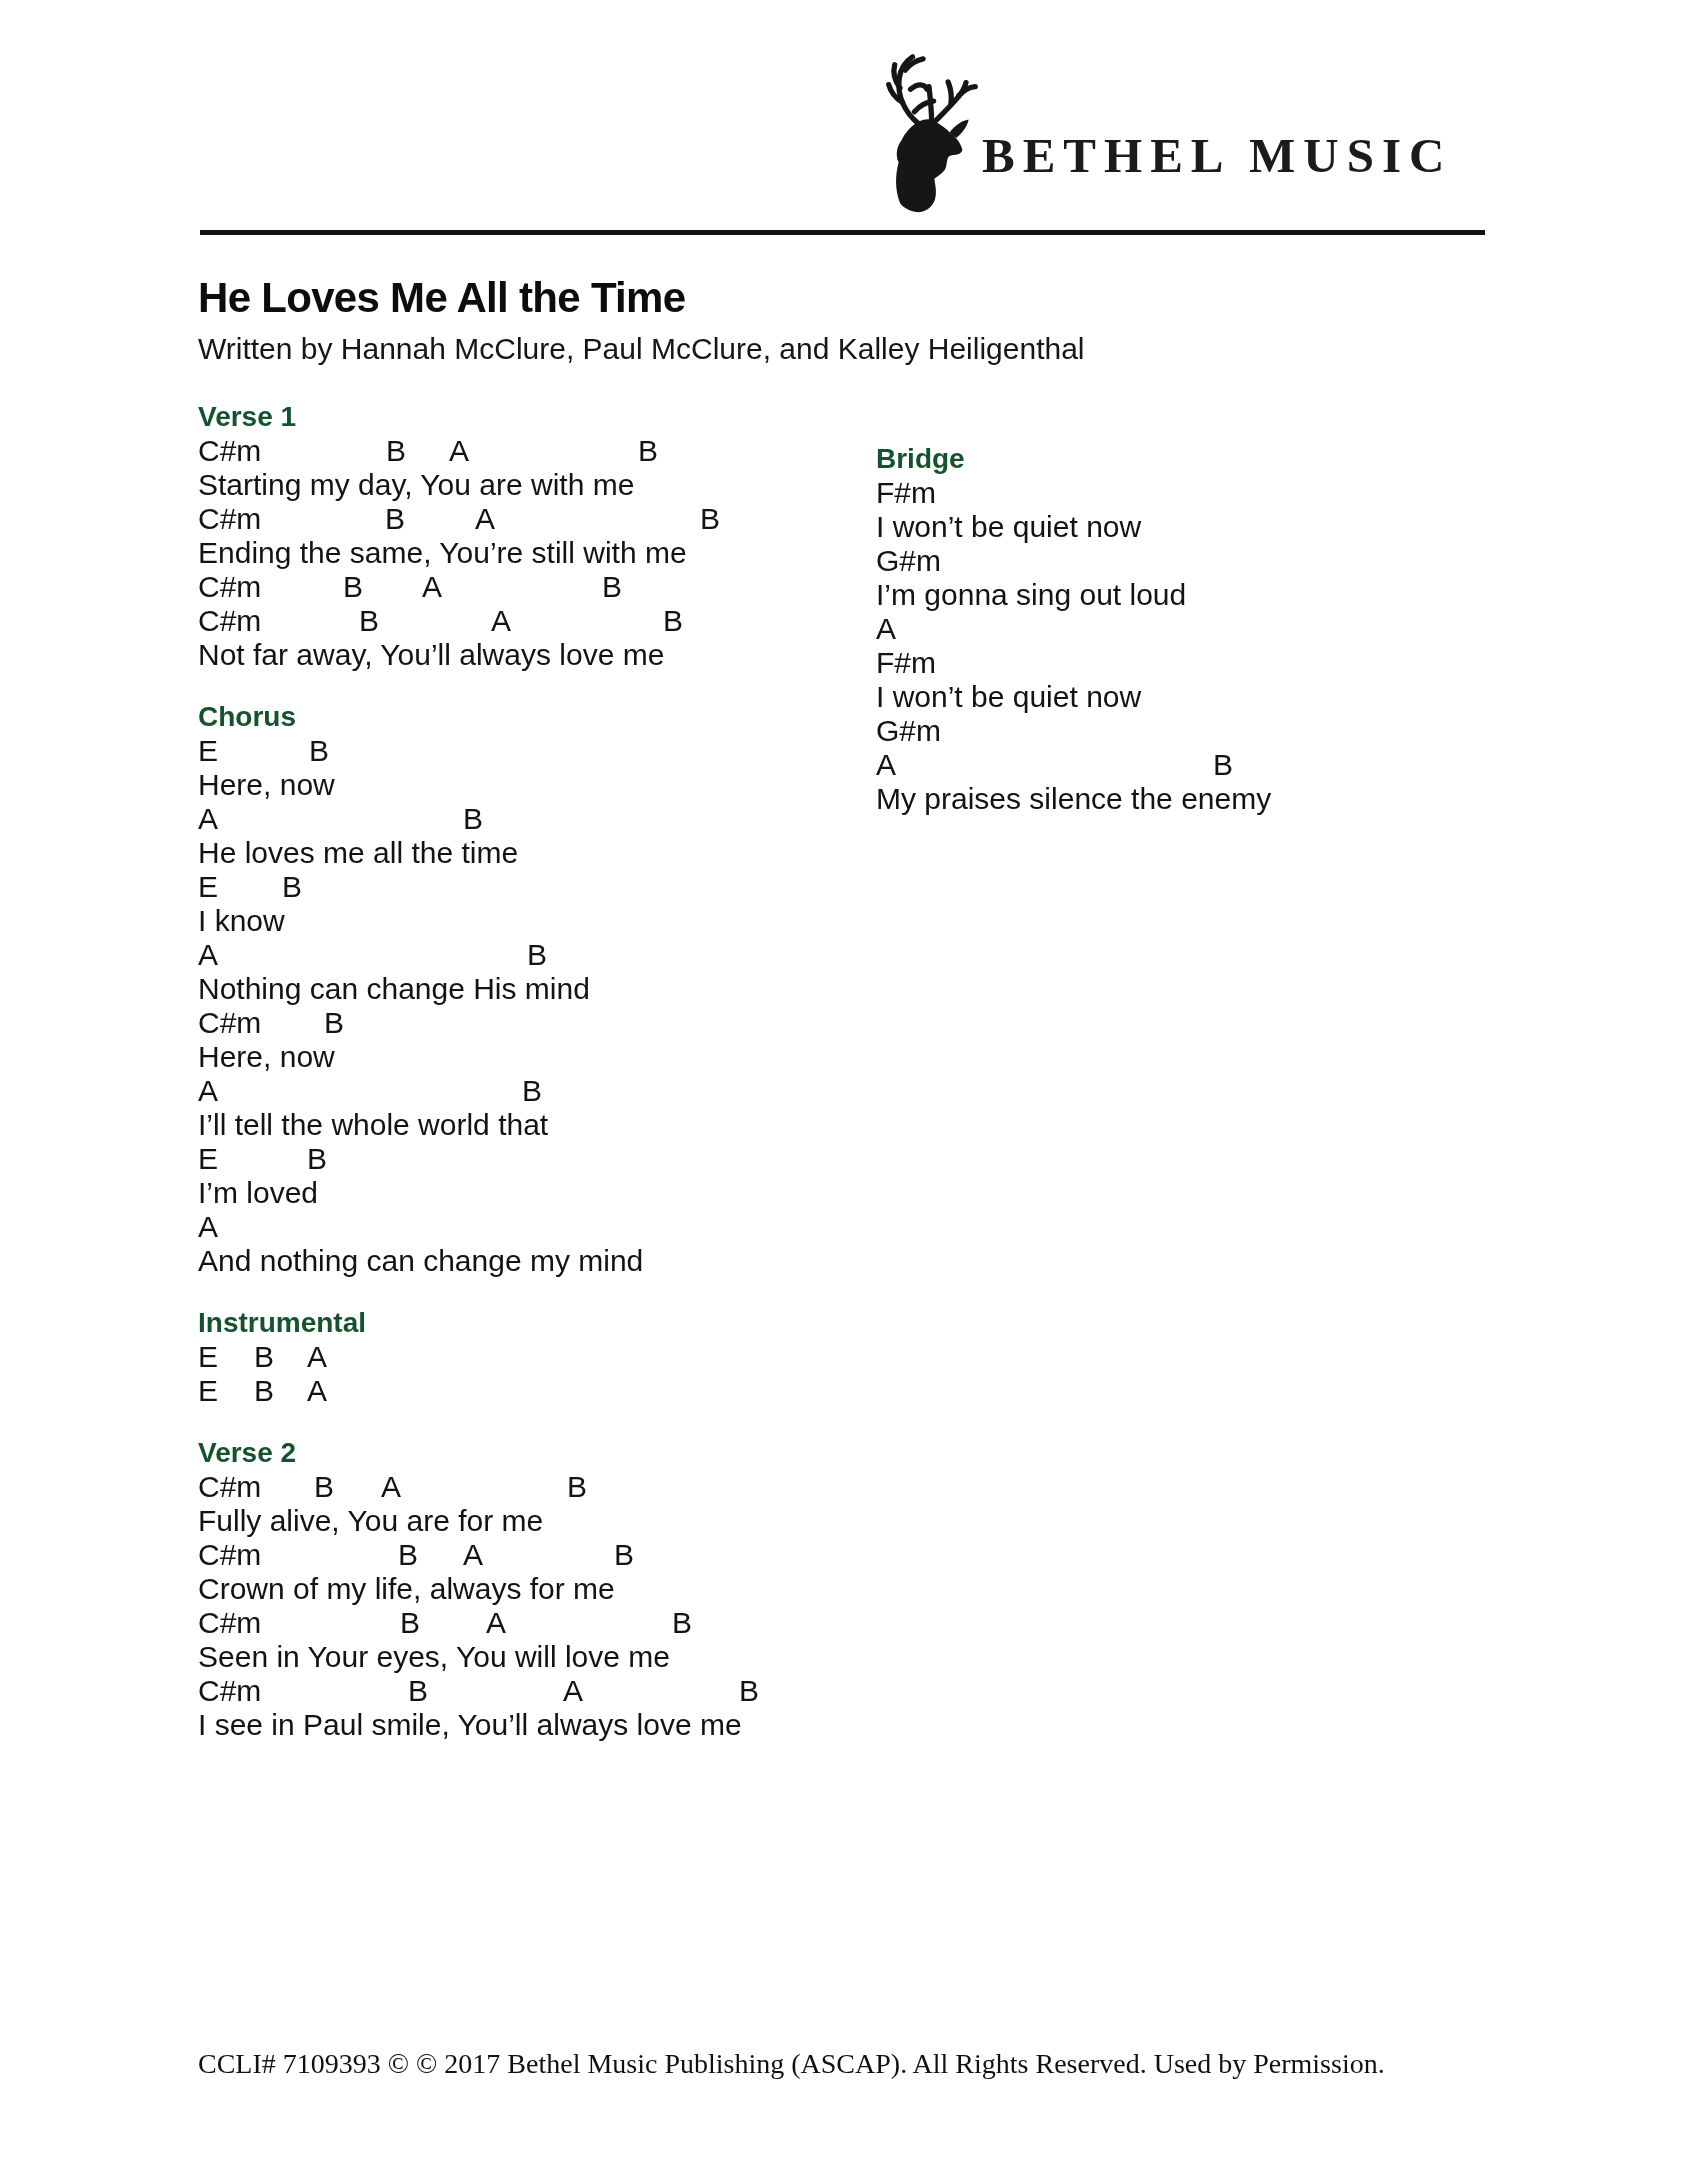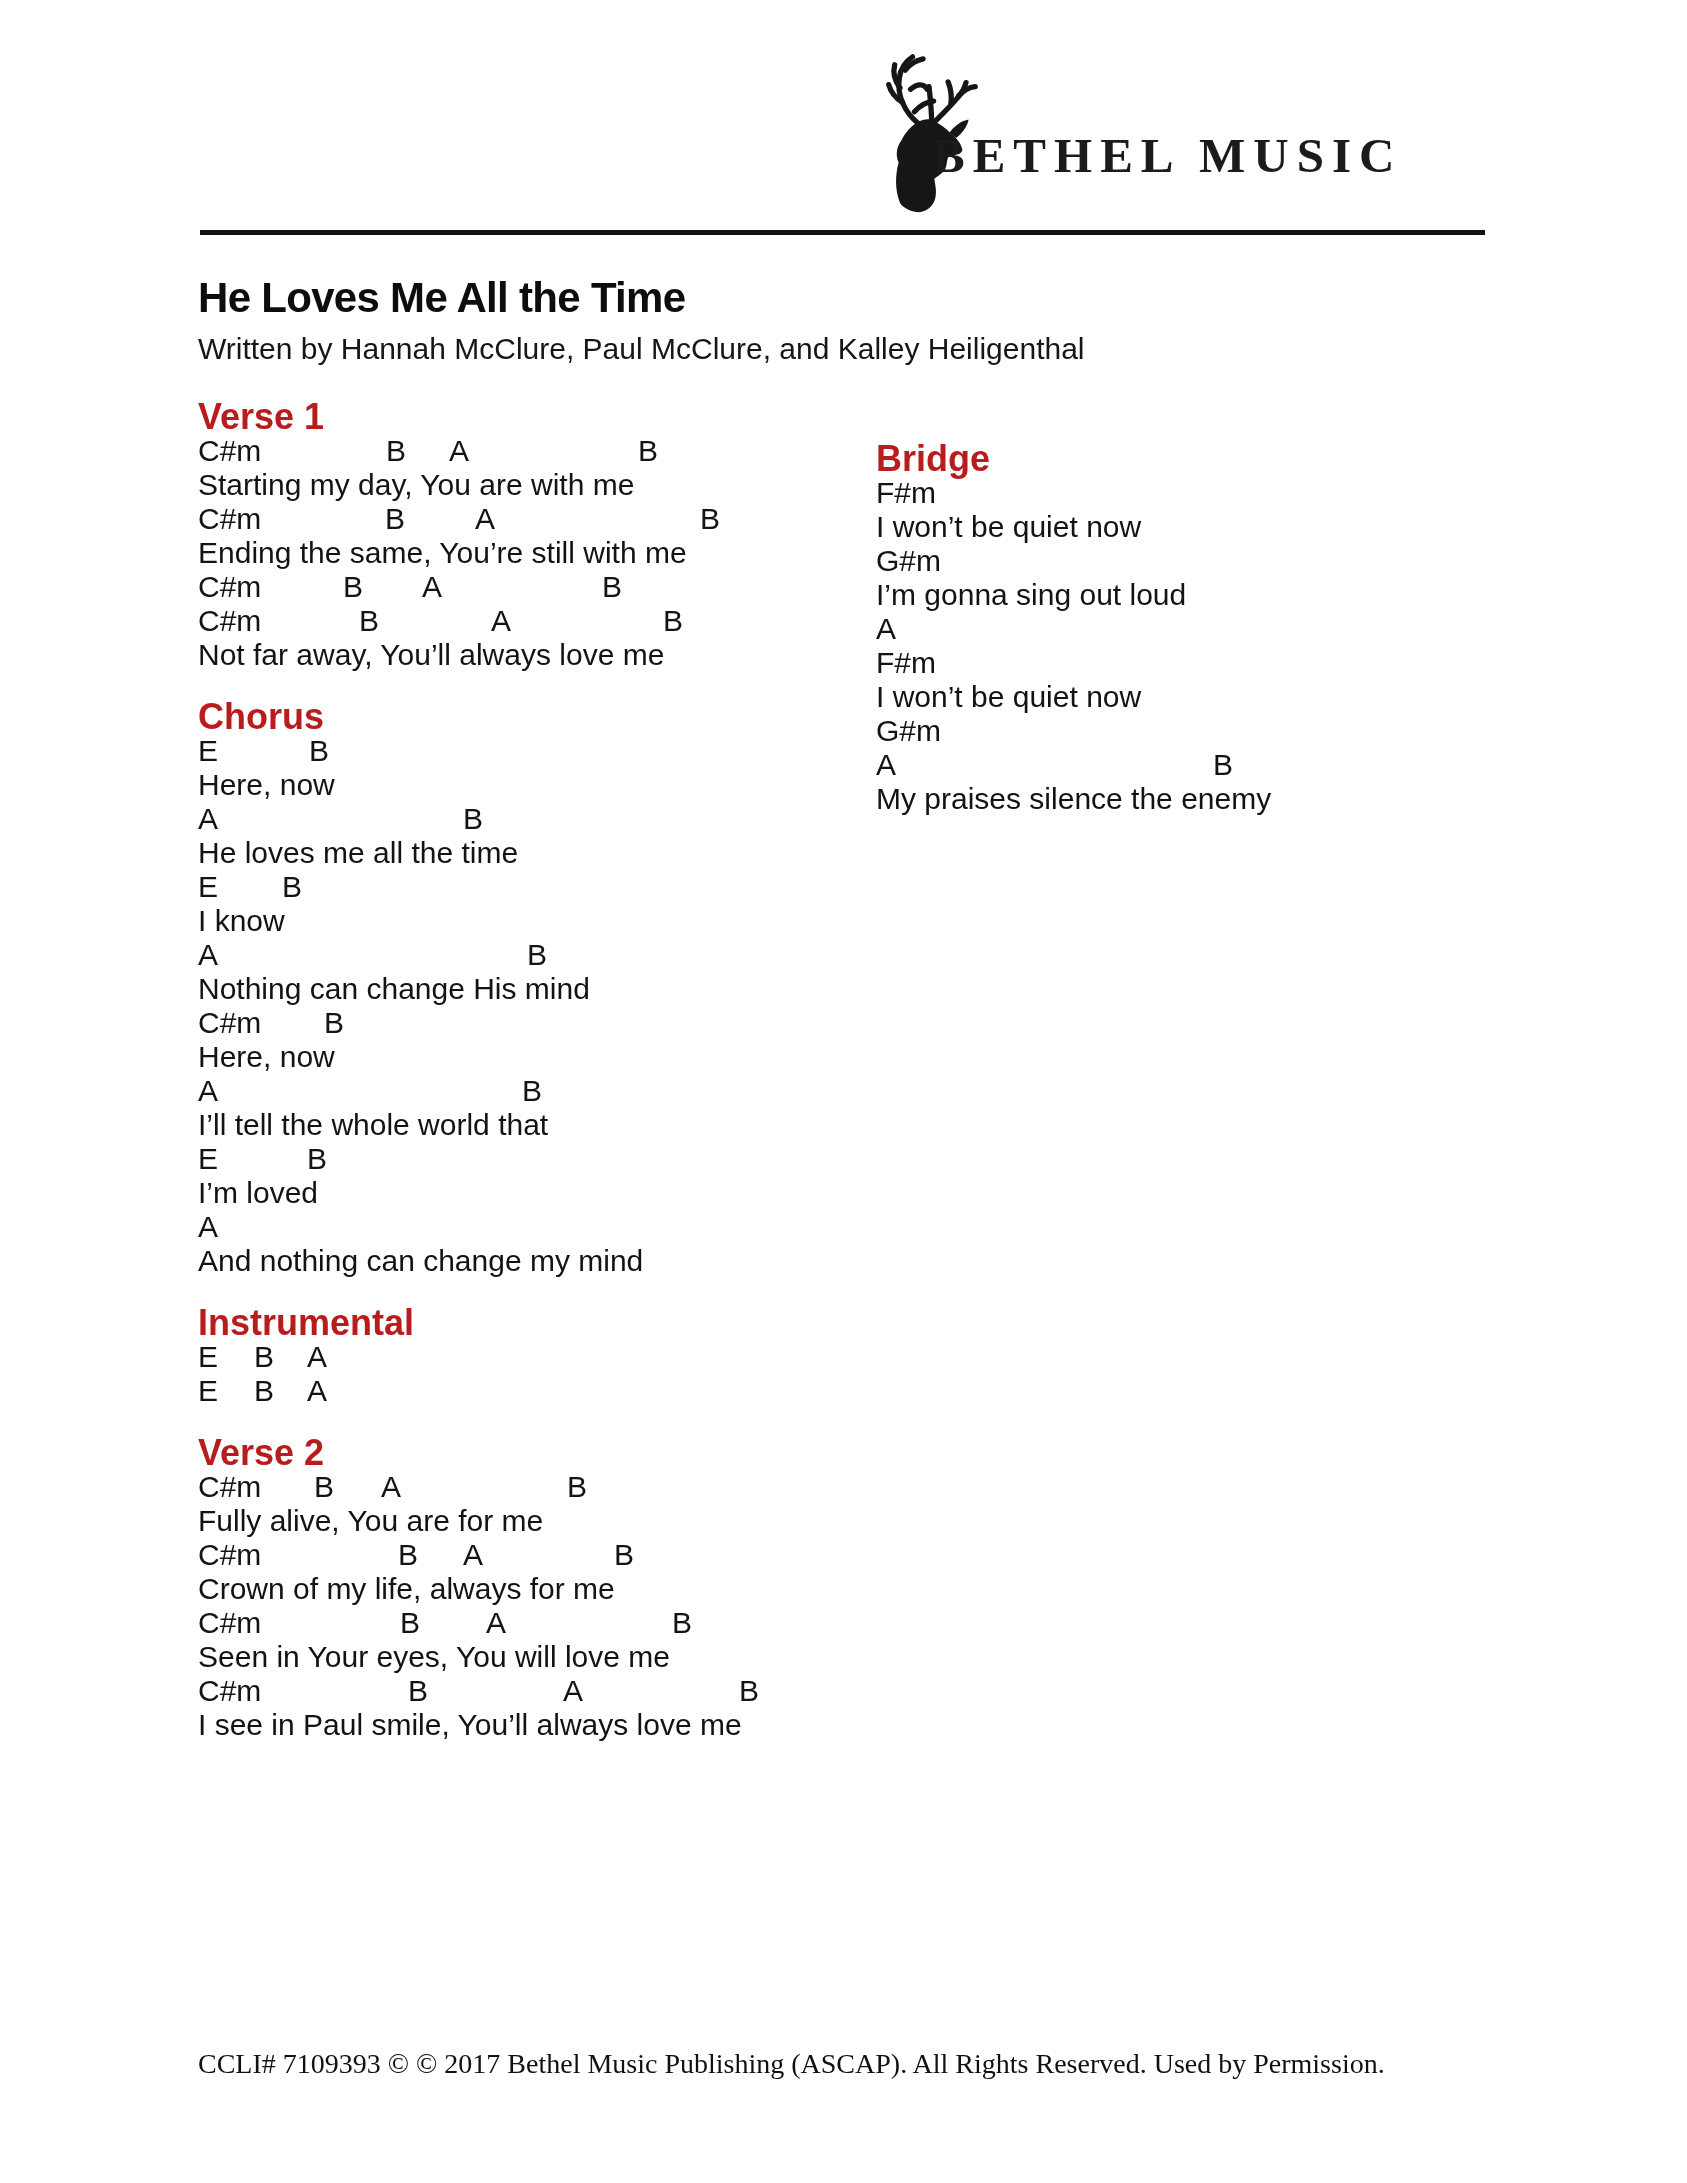--- a/index.html
+++ b/index.html
@@ -4,38 +4,38 @@
 <style>
   html,body{margin:0;padding:0;background:#e8e8e8;}
   .page{
     position:relative;width:1687px;height:2183px;margin:0 auto;
     background:#ffffff;color:#111;overflow:hidden;
     font-family:"Liberation Sans",sans-serif;
   }
   
   .logo-svg{position:absolute;left:859px;top:48px;width:140px;height:167px;}
   .brand{
-    position:absolute;left:932px;top:127px;
+    position:absolute;left:982px;top:127px;
     font-family:"Liberation Serif",serif;font-weight:700;
     font-size:49px;letter-spacing:8px;color:#1b1b1b;white-space:nowrap;
   }
   .rule{position:absolute;left:200px;top:230px;width:1285px;height:5.3px;background:#121212;}
   
   .col-left{position:absolute;left:198px;top:275px;width:668px;}
   .col-right{position:absolute;left:876px;top:400px;width:662px;margin-top:42px;}
   
   .song-title{
     margin:0;font-size:42px;line-height:46px;font-weight:700;
     letter-spacing:-0.7px;color:#0d0d0d;white-space:nowrap;
   }
   .credit{font-size:30px;line-height:37px;margin-top:8.6px;color:#161616;white-space:nowrap;}
   #col-left-sections{margin-top:33px;}
   
   .section{margin:0 0 28px 0;}
-  .sec-header{font-size:36px;line-height:34px;font-weight:700;color:#b91c1c;}
+  .sec-header{font-size:28px;line-height:34px;font-weight:700;color:#14532d;}
   .line{font-size:30px;line-height:34px;color:#131313;white-space:nowrap;}
   .chord-line{position:relative;height:34px;}
   .chord{position:absolute;top:0;}
   
   .footer{
     position:absolute;left:198px;top:2048px;
     font-family:"Liberation Serif",serif;font-size:28px;color:#111;white-space:nowrap;
   }
 </style>
 </head>

